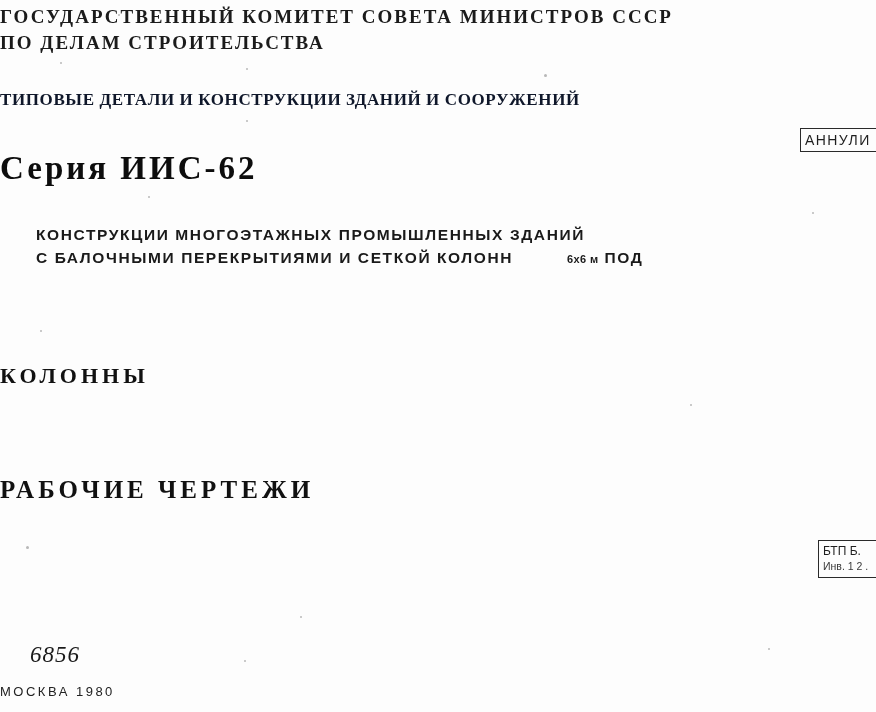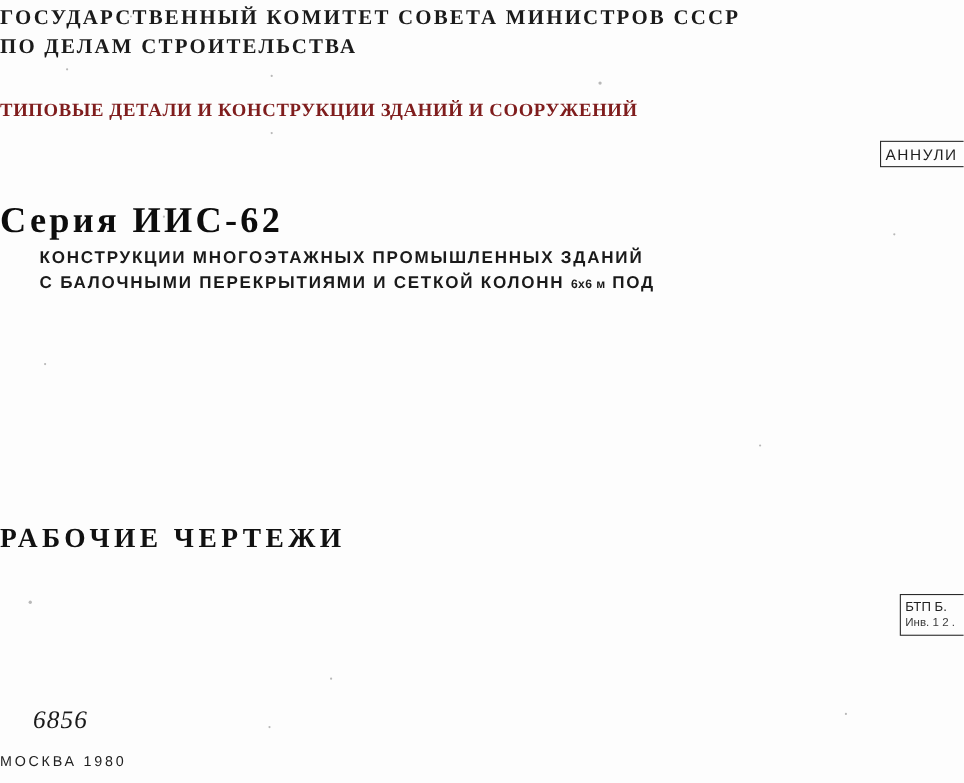--- a/index.html
+++ b/index.html
@@ -50,46 +50,45 @@
     font-size: 19px;
     letter-spacing: 2.0px;
     color: #1b1b1b;
   }
   .subtitle {
     top: 90px;
     font-family: "Liberation Serif", serif;
     font-weight: bold;
     font-size: 17px;
     letter-spacing: 0.6px;
-    color: #7f1d1d;
+    color: #0f172a;
   }
   .series {
     top: 150px;
     font-family: "Liberation Serif", serif;
     font-weight: bold;
     font-size: 33px;
     letter-spacing: 3px;
     color: #0d0d0d;
-    margin-top: 33px;
   }
   .desc {
     font-family: "Liberation Sans", sans-serif;
     font-weight: bold;
     font-size: 15.5px;
     letter-spacing: 1.6px;
     color: #1a1a1a;
     padding-left: 36px;
   }
   .desc1 { top: 226px; }
   .desc2 { top: 249px; }
   .desc3 { top: 272px; }
   .desc4 { top: 295px; }
 
   .sup { font-size: 10px; vertical-align: super; letter-spacing: 0; }
-  .small-unit { font-size: 11px; letter-spacing: 0.4px; }
+  .small-unit { font-size: 11px; letter-spacing: 0.4px; margin-left: 48px; }
 
   .section-kolonny {
     top: 363px;
     font-family: "Liberation Serif", serif;
     font-weight: bold;
     font-size: 22px;
     letter-spacing: 4px;
     color: #111;
   }
   .section-rabochie {
@@ -195,20 +194,21 @@
   <div class="line desc desc1">КОНСТРУКЦИИ  МНОГОЭТАЖНЫХ  ПРОМЫШЛЕННЫХ  ЗДАНИЙ</div>
 
   <div class="line desc desc2">
     <span>С  БАЛОЧНЫМИ  ПЕРЕКРЫТИЯМИ  И  СЕТКОЙ  КОЛОНН</span>
     <span class="small-unit">6x6 м</span>
     <span>ПОД</span>
   </div>
 
 
 
+  <div class="line section-kolonny">КОЛОННЫ</div>
 
   <div class="line section-rabochie">РАБОЧИЕ  ЧЕРТЕЖИ</div>
 
   <div class="code-number">6856</div>
 
   <div class="line footer-city">МОСКВА  1980</div>
 
   <div class="stamp-annul">АННУЛИ</div>
 
   <div class="stamp-btp">

